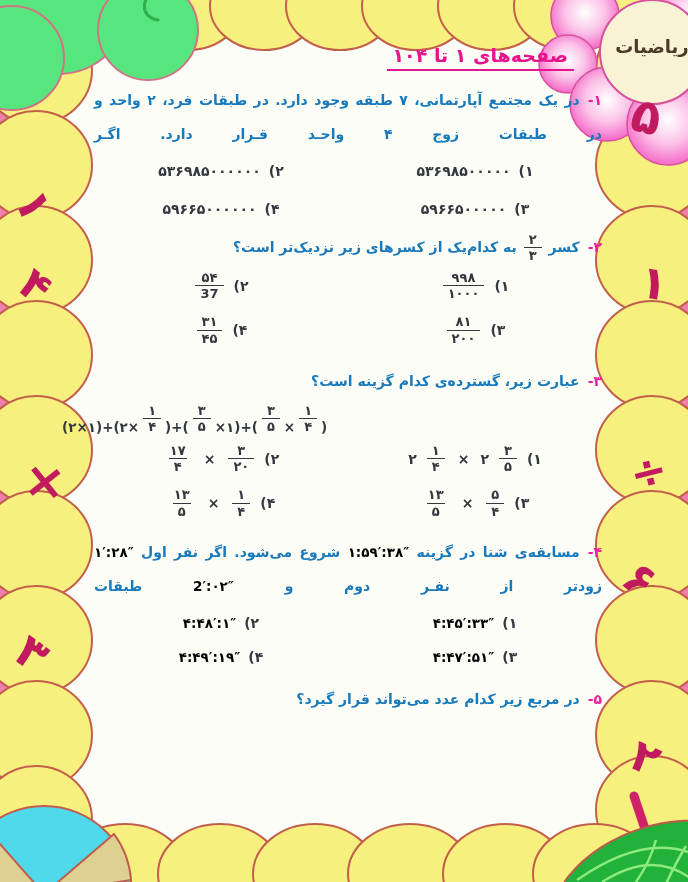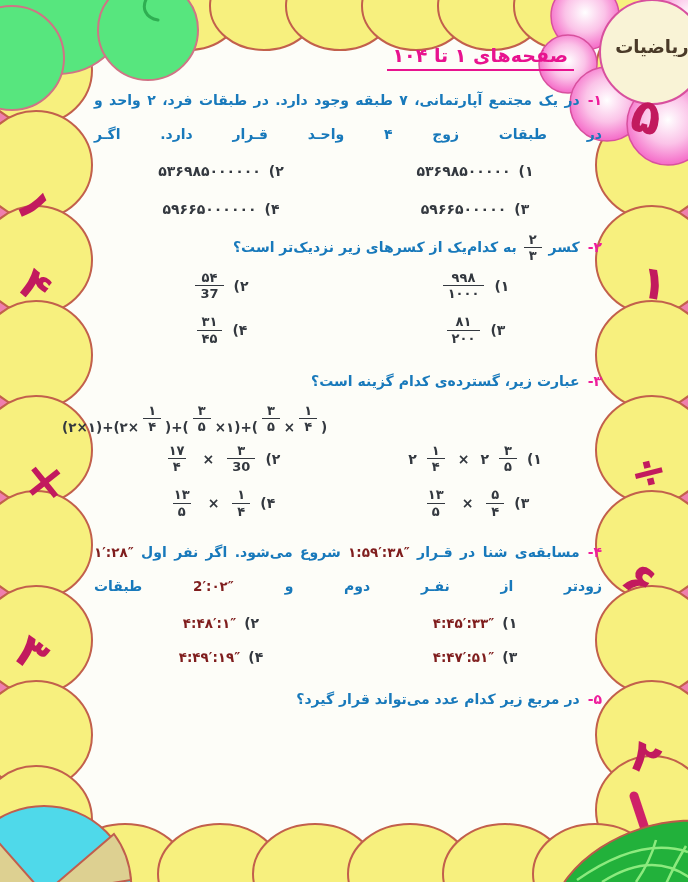--- a/index.html
+++ b/index.html
@@ -18,21 +18,21 @@
   .page-title{
     display:inline-block;color:#e8138f;font-size:19px;
     padding:0 6px 3px;border-bottom:2.5px solid #e8138f;text-align:right;
   }
   .question{margin-bottom:16px;}
   .q1{margin-bottom:8px;} .q2{margin-bottom:18px;} .q3{margin-bottom:16px;} .q4{margin-bottom:12px;}
   .qline{line-height:2.45;}
   .qline.fill{text-align:justify;text-align-last:justify;}
   .qmark{color:#ee1d9c;margin-left:8px;unicode-bidi:isolate;}
   .ptxt{}
-  .time{color:#7f1d1d;direction:ltr;unicode-bidi:isolate;font-size:13.5px;}
+  .time{color:#000000;direction:ltr;unicode-bidi:isolate;font-size:13.5px;}
   .mnum,.mop{color:#33383f;}
   
   .opts{direction:rtl;display:grid;color:#33383f;margin-top:6px;}
   .opts.g2{grid-template-columns:1fr 1fr;row-gap:12px;}
   .q4 .opts.g2{row-gap:8px;}
   .opt{display:flex;direction:ltr;justify-content:center;align-items:center;gap:8px;min-height:26px;}
   .omark{white-space:nowrap;}
   
   .frac{display:inline-flex;flex-direction:column;align-items:center;vertical-align:middle;
         line-height:1.2;font-size:13px;color:#33383f;margin:0 2px;}
@@ -263,21 +263,21 @@
             <span class="omark">(۱</span>
           </div>
           <div class="opt">
             <span class="frac">
               <span class="fnum">۱۷</span>
               <span class="fden">۴</span>
             </span>
             <span class="mop">×</span>
             <span class="frac">
               <span class="fnum">۳</span>
-              <span class="fden">30</span>
+              <span class="fden">۲۰</span>
             </span>
             <span class="omark">(۲</span>
           </div>
           <div class="opt">
             <span class="frac">
               <span class="fnum">۱۳</span>
               <span class="fden">۵</span>
             </span>
             <span class="mop">×</span>
             <span class="frac">
@@ -294,21 +294,21 @@
             <span class="mop">×</span>
             <span class="frac">
               <span class="fnum">۱</span>
               <span class="fden">۴</span>
             </span>
             <span class="omark">(۴</span>
           </div>
         </div>
       </div>
       <div class="question q4">
-        <div class="qline fill"><span class="qmark" dir="rtl">۴-</span><span class="ptxt">مسابقه‌ی شنا در قـرار </span><span class="time">۱:۵۹′:۳۸″</span><span class="ptxt"> شروع می‌شود. اگر نفر اول </span><span class="time">۱′:۲۸″</span><span class="ptxt"> زودتر از نفـر دوم و </span><span class="time">2′:۰۲″</span><span class="ptxt"> طبقات</span></div>
+        <div class="qline fill"><span class="qmark" dir="rtl">۴-</span><span class="ptxt">مسابقه‌ی شنا در گزینه </span><span class="time">۱:۵۹′:۳۸″</span><span class="ptxt"> شروع می‌شود. اگر نفر اول </span><span class="time">۱′:۲۸″</span><span class="ptxt"> زودتر از نفـر دوم و </span><span class="time">2′:۰۲″</span><span class="ptxt"> طبقات</span></div>
         <div class="opts g2">
           <div class="opt">
             <span class="time">۴:۴۵′:۳۳″</span>
             <span class="omark">(۱</span>
           </div>
           <div class="opt">
             <span class="time">۴:۴۸′:۱″</span>
             <span class="omark">(۲</span>
           </div>
           <div class="opt">

